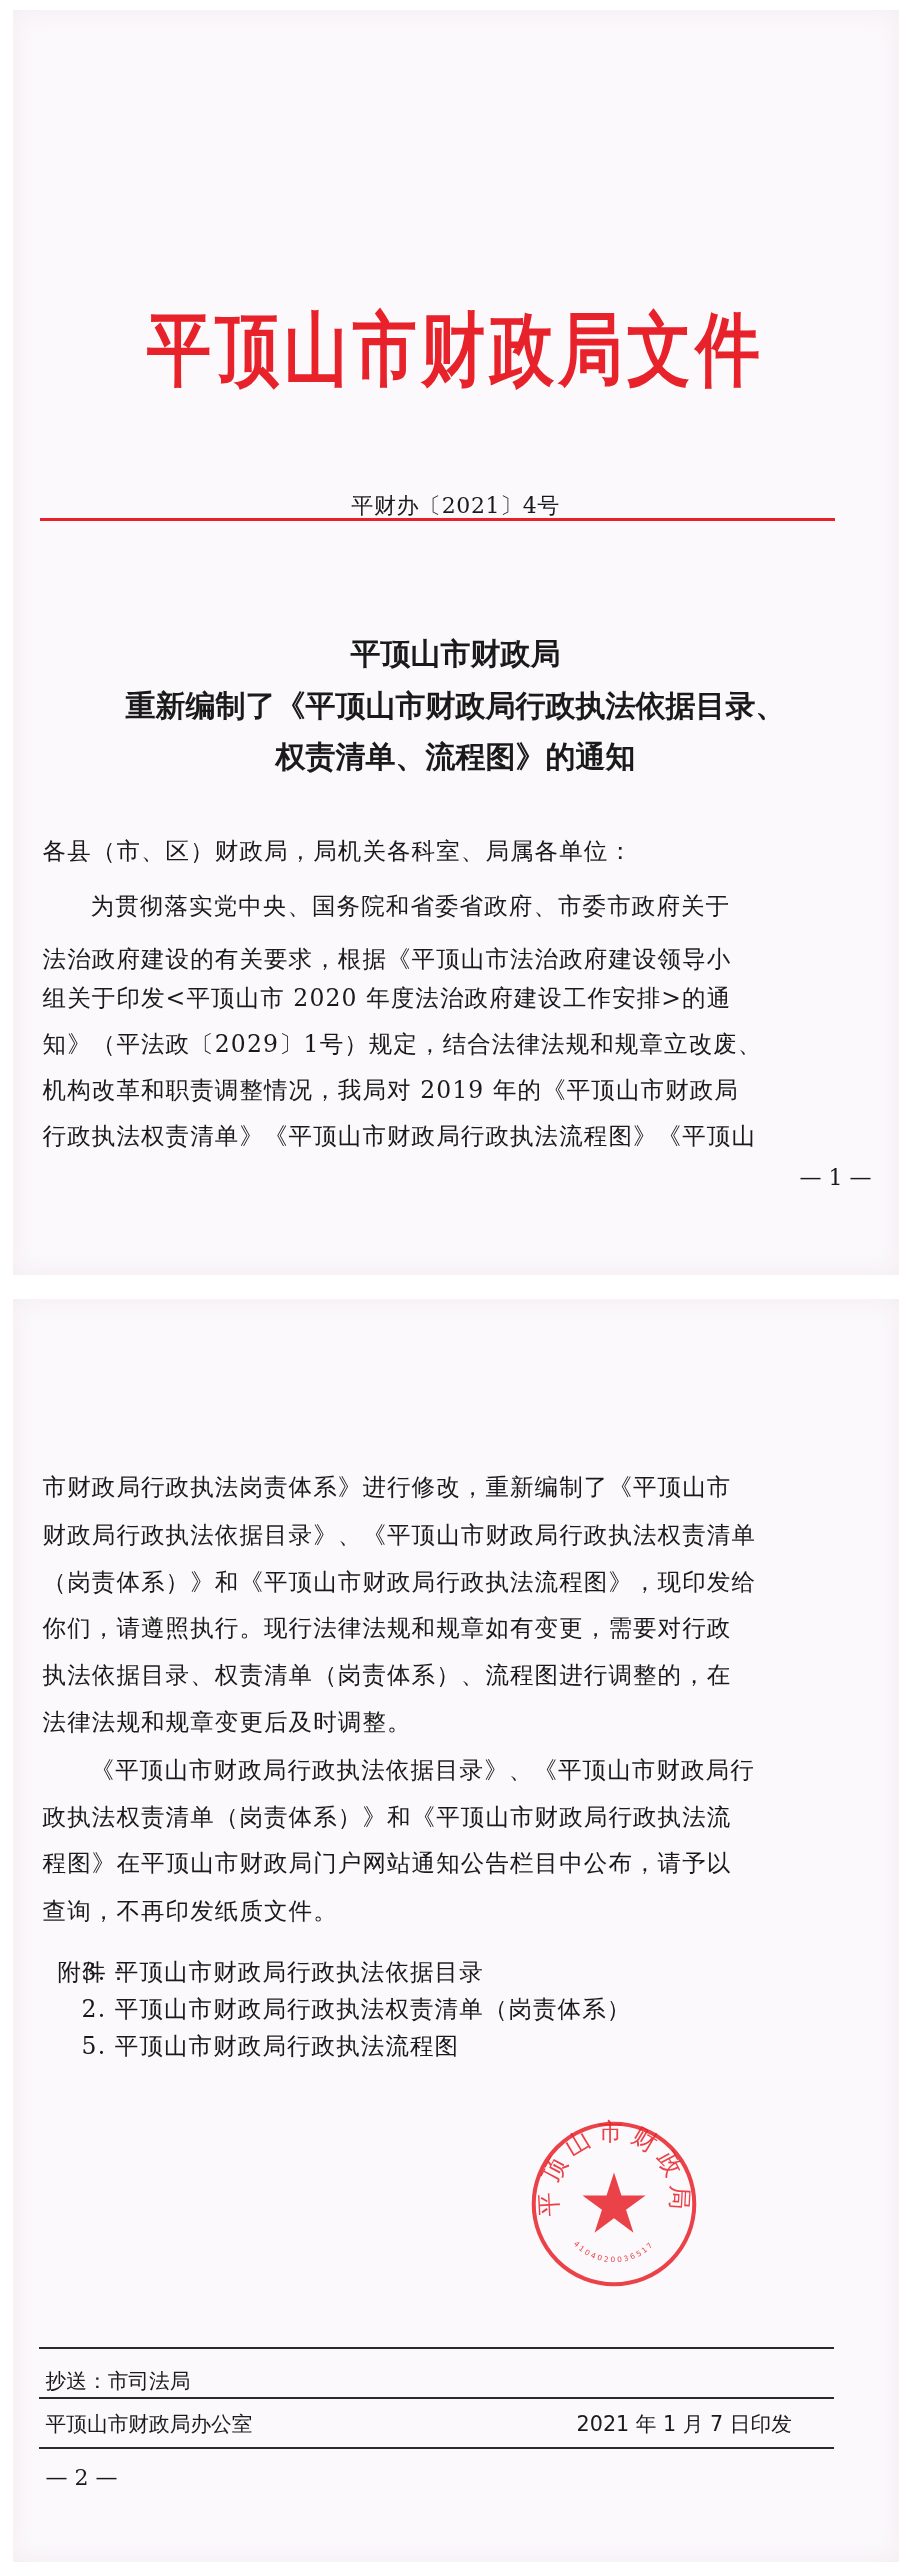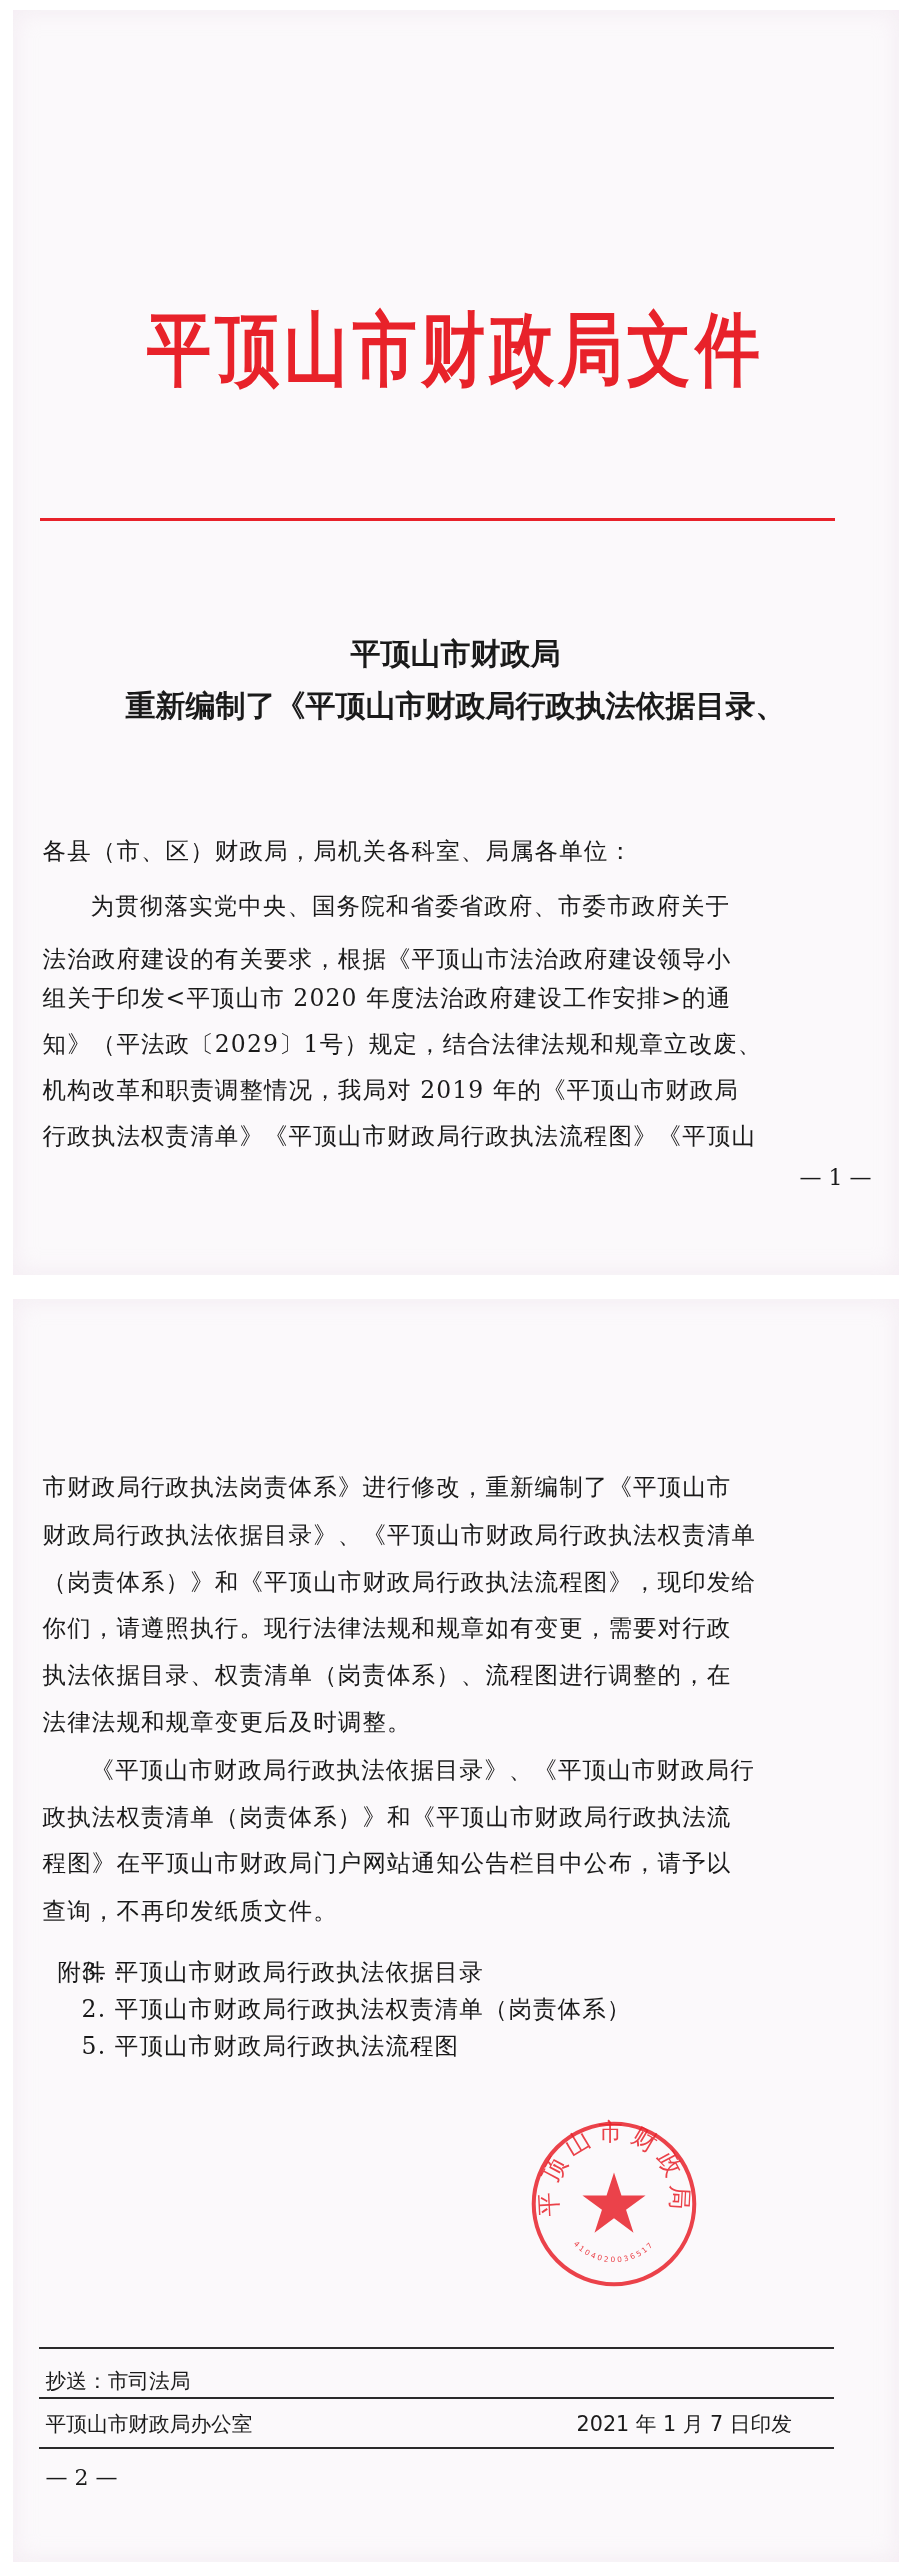--- a/index.html
+++ b/index.html
@@ -22,24 +22,26 @@
   .pagenum { font-size: 22px; }
   .blackrule { position: absolute; left: 26px; width: 795px; height: 1.7px; background: #2a2a2a; }
   .seal { position: absolute; left: 515px; top: 819px; width: 172px; height: 172px; }
   .ftext { font-family: "DejaVu Sans", sans-serif; font-size: 20.7px; text-align: center; }
 </style>
 </head>
 <body>
 
 <div id="page1" class="page">
   <div class="abs redtitle">平顶山市财政局文件</div>
+  <div class="abs docno">平财办〔2021〕4号</div>
   <div class="abs redrule"></div>
 
   <div class="abs htitle" style="top:623px;">平顶山市财政局</div>
   <div class="abs htitle" style="top:675px;">重新编制了《平顶山市财政局行政执法依据目录、</div>
+  <div class="abs htitle" style="top:726px;">权责清单、流程图》的通知</div>
 
   <div class="body">
     <div class="line" style="top:818px;">各县（市、区）财政局，局机关各科室、局属各单位：</div>
     <div class="line indent" style="top:873px;">为贯彻落实党中央、国务院和省委省政府、市委市政府关于</div>
     <div class="line" style="top:926px;">法治政府建设的有关要求，根据《平顶山市法治政府建设领导小</div>
     <div class="line" style="top:965px;">组关于印发&lt;平顶山市 2020 年度法治政府建设工作安排&gt;的通</div>
     <div class="line" style="top:1011px;">知》（平法政〔2029〕1号）规定，结合法律法规和规章立改废、</div>
     <div class="line" style="top:1057px;">机构改革和职责调整情况，我局对 2019 年的《平顶山市财政局</div>
     <div class="line" style="top:1103px;">行政执法权责清单》《平顶山市财政局行政执法流程图》《平顶山</div>
   </div>

